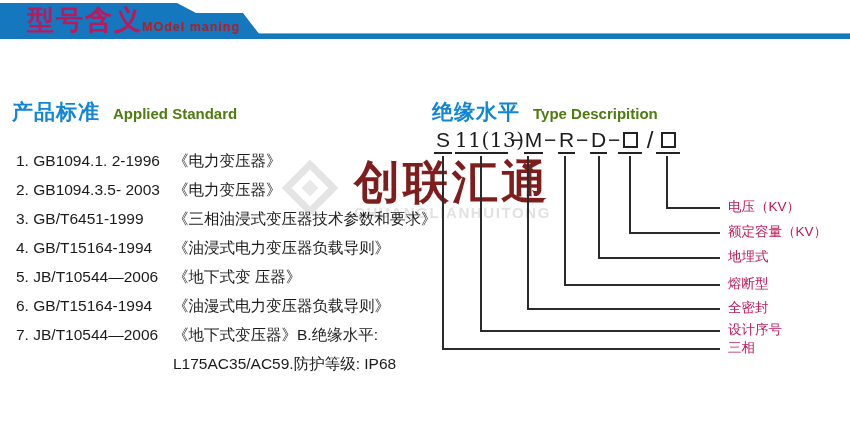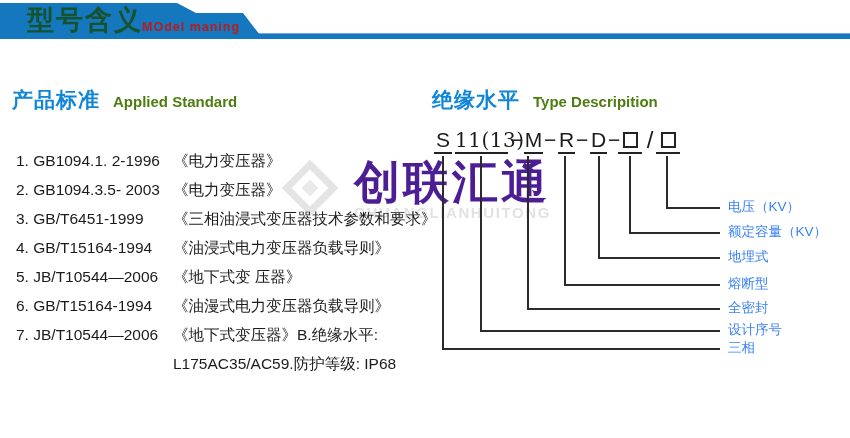--- a/index.html
+++ b/index.html
@@ -16,45 +16,45 @@
     left: 0; top: 33px; width: 850px; height: 6px;
     background: #1577bd; border-top: 1.5px solid #74abd8;
   }
   .hdr-block {
     left: 0; top: 3px; width: 263px; height: 36px;
     background: #1577bd;
     -webkit-clip-path: polygon(0 0, 177px 0, 196px 10px, 243px 10px, 263px 36px, 0 36px);
     clip-path: polygon(0 0, 177px 0, 196px 10px, 243px 10px, 263px 36px, 0 36px);
   }
   .hdr-title {
-    left: 27px; top: 4px; color: #14532d; font-size: 27px;
+    left: 27px; top: 4px; color: #be185d; font-size: 27px;
     font-weight: 700; letter-spacing: 2px; line-height: 33px;
   }
   .hdr-sub {
     left: 142px; top: 20px; color: #b91c1c; font-size: 12.5px;
     font-weight: 700; letter-spacing: 1px; line-height: 14px;
   }
 
   
   .wm { left: 280px; top: 156px; display: flex; align-items: flex-start; gap: 12px; }
   .wm-icon { width: 62px; height: 66px; position: relative; }
   .wm-diamond {
     position: absolute; left: 10px; top: 12px; width: 40px; height: 40px;
     border: 7px solid #e4e4e4; transform: rotate(45deg);
   }
   .wm-diamond-inner {
     position: absolute; left: 24px; top: 26px; width: 12px; height: 12px;
     background: #e9e9e9; transform: rotate(45deg);
   }
-  .wm-cn { font-size: 46px; font-weight: 700; color: #4c1d95; letter-spacing: 3px; line-height: 52px; white-space: nowrap; }
+  .wm-cn { font-size: 46px; font-weight: 700; color: #7f1d1d; letter-spacing: 3px; line-height: 52px; white-space: nowrap; }
   .wm-en { font-size: 15px; font-weight: 700; color: #e2e2e2; letter-spacing: 1.6px; margin-top: -4px; white-space: nowrap; }
 
   
   .sec-head { display: flex; align-items: baseline; }
-  .sec-head-cn { font-size: 21px; font-weight: 700; color: #1186d6; letter-spacing: 1px; }
+  .sec-head-cn { font-size: 21px; font-weight: 700; color: #1186d6; letter-spacing: 1px; margin-top: 12px; }
   .sec-head-en { font-size: 15px; font-weight: 600; color: #4d7c0f; margin-left: 13px; }
   .head-left  { left: 12px;  top: 86px; }
   .head-right { left: 432px; top: 86px; }
 
   
   .std-list { left: 16px; top: 146px; width: 410px; }
   .std-row { height: 29px; line-height: 29px; font-size: 15.5px; color: #1b1b1b; white-space: nowrap; }
   .std-code { display: inline-block; width: 157px; }
   .std-title { display: inline; margin-top: 27px; }
 
@@ -66,21 +66,21 @@
   }
   .u { border-bottom: 2px solid #222222; }
   .code-num { font-family: "DejaVu Serif", "Liberation Serif", serif; font-size: 20px; letter-spacing: 0.5px; }
   .code-dash { font-weight: 400; }
   .code-boxwrap { display: flex; align-items: flex-end; justify-content: center; }
   .blank-box { width: 15px; height: 16px; border: 2px solid #222222; margin-bottom: 4px; background: #ffffff; }
   .vline { position: absolute; width: 2px; background: #2b2b2b; top: 36px; }
   .hline { position: absolute; height: 2px; background: #2b2b2b; }
   .diag-label {
     position: absolute; left: 298px; height: 18px; line-height: 18px;
-    font-size: 13.5px; font-weight: 500; color: #3b82f6; white-space: nowrap;
+    font-size: 13.5px; font-weight: 500; color: #be185d; white-space: nowrap;
   }
 </style>
 </head>
 <body>
 
 <div id="canvas">
 
   <div class="abs wm">
     <div class="wm-icon">
       <div class="wm-diamond"></div>

